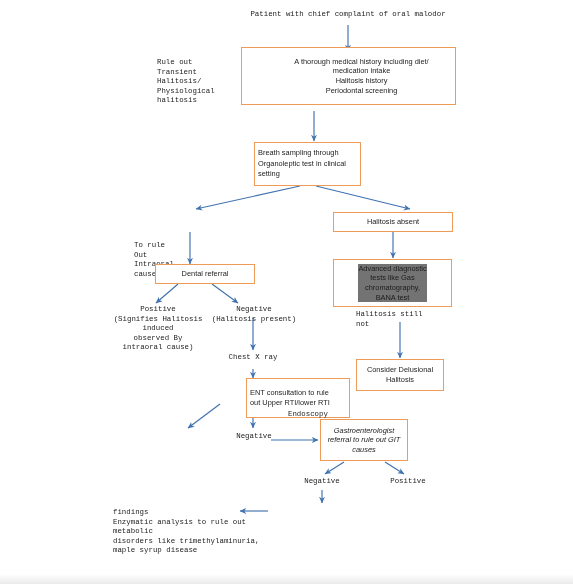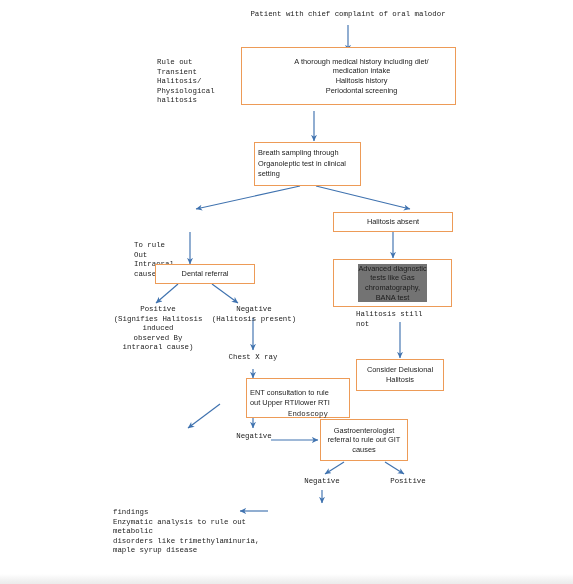--- a/index.html
+++ b/index.html
@@ -137,21 +137,21 @@
 Halitosis</div>
 
   <div class="box left" style="left:206px; top:378px; width:104px; height:40px; line-height:10px;margin-left:40px;">ENT consultation to rule
 out Upper RTI/lower RTI</div>
 
   <div class="label l" style="left:288px; top:410px; width:60px;">Endoscopy</div>
 
 
   <div class="label c" style="left:232px; top:432px; width:44px;">Negative</div>
 
-  <div class="box" style="left:320px; top:419px; width:88px; height:42px;">Gastroenterologist
+  <div class="box" style="left:320px; top:419px; width:88px; height:42px;font-style:italic;">Gastroenterologist
 referral to rule out GIT
 causes</div>
 
   <div class="label c" style="left:300px; top:477px; width:44px;">Negative</div>
 
   <div class="label c" style="left:386px; top:477px; width:44px;">Positive</div>
 
   <div class="label l" style="left:113px; top:508px; width:156px;">findings
 Enzymatic analysis to rule out metabolic
 disorders like trimethylaminuria,

